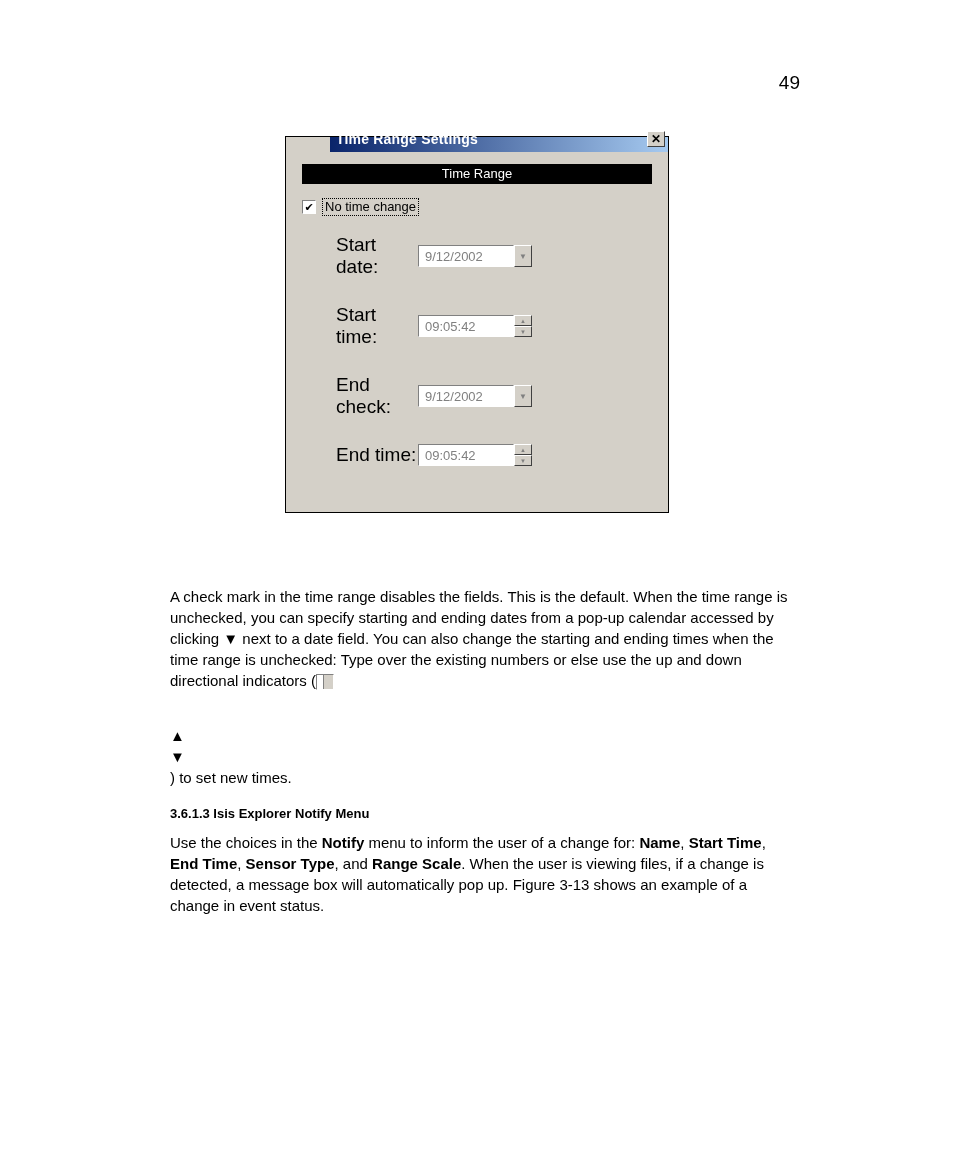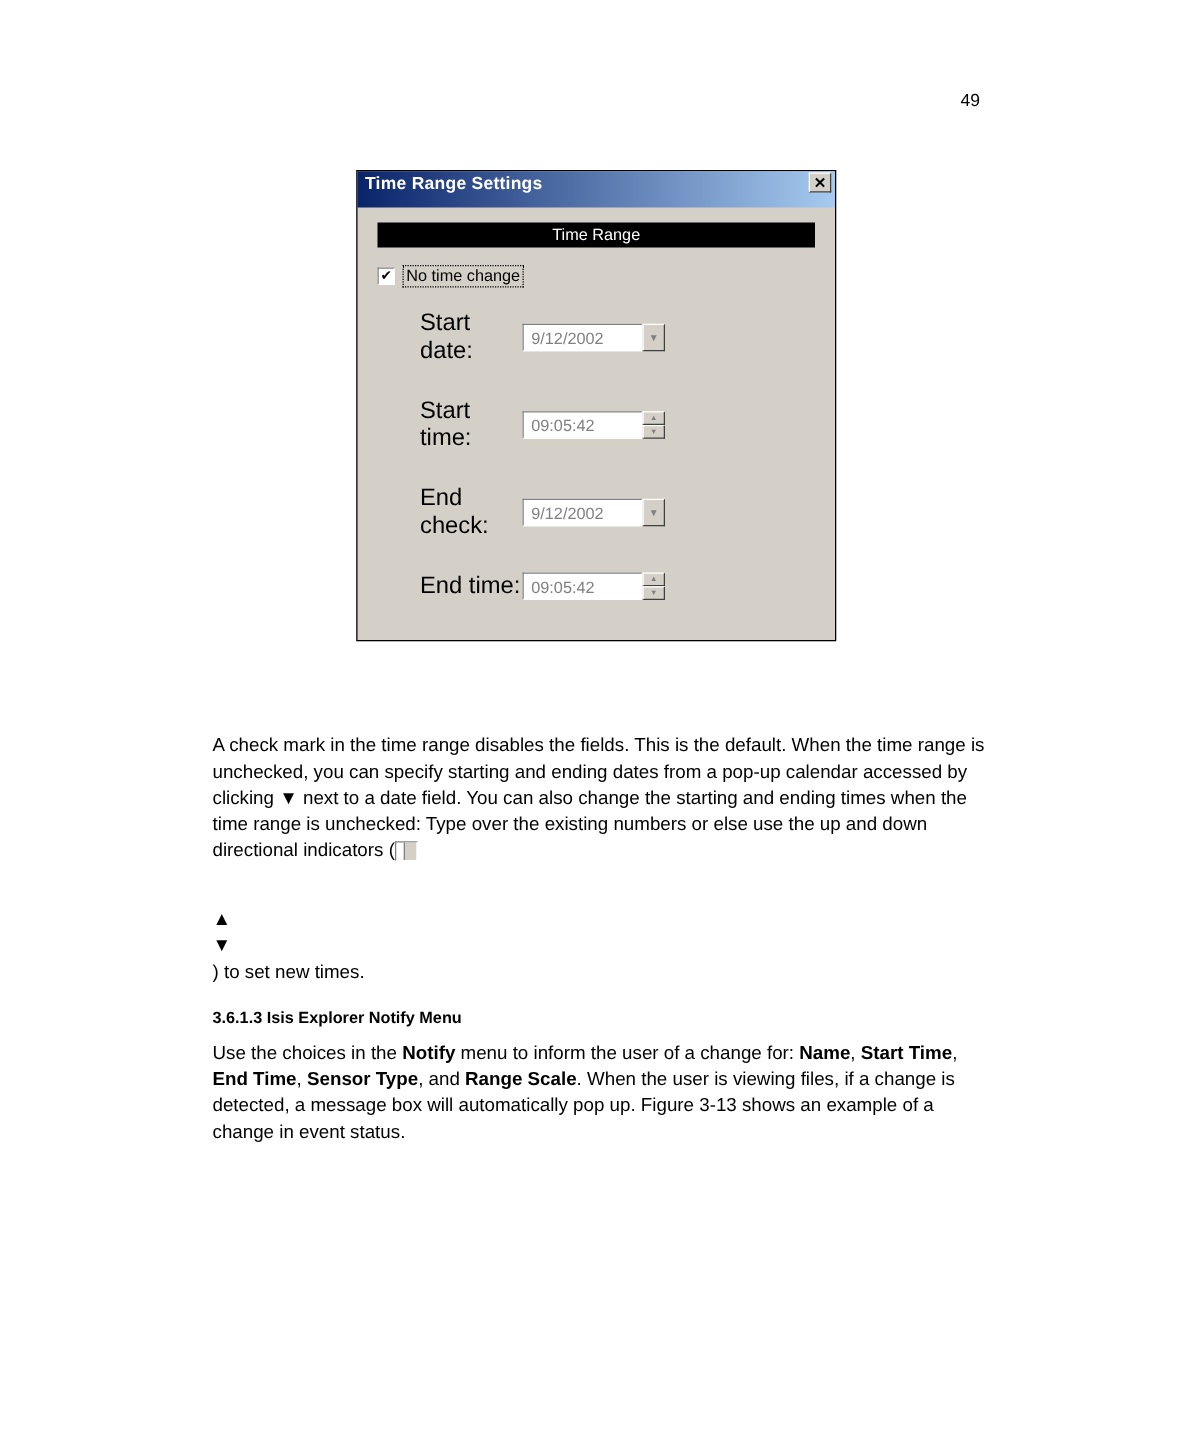--- a/index.html
+++ b/index.html
@@ -13,42 +13,43 @@
     position: relative;
   }
   .page {
     position: relative;
     width: 954px;
     height: 1159px;
   }
   .page-number {
     position: absolute;
     top: 72px;
-    right: 170px;
-    font-size: 14px;
+    right: 154px;
+    font-size: 19px;
   }
   
   .dialog-wrap {
     position: absolute;
     left: 285px;
     top: 136px;
     width: 384px;
     height: 377px;
     border: 1px solid #000;
     background: #d4d0c8;
     box-sizing: border-box;
   }
   .titlebar {
-    height: 29px;
+    height: 15px;
     background: linear-gradient(to right, #0a246a, #a6caf0);
     display: flex;
     align-items: center;
     justify-content: space-between;
     padding: 0 3px 12px 6px;
     box-sizing: border-box;
+    margin-left: 44px;
   }
   .titlebar-text {
     color: #fff;
     font-weight: bold;
     font-size: 14px;
     letter-spacing: 0.2px;
   }
   .close-btn {
     width: 18px;
     height: 16px;

